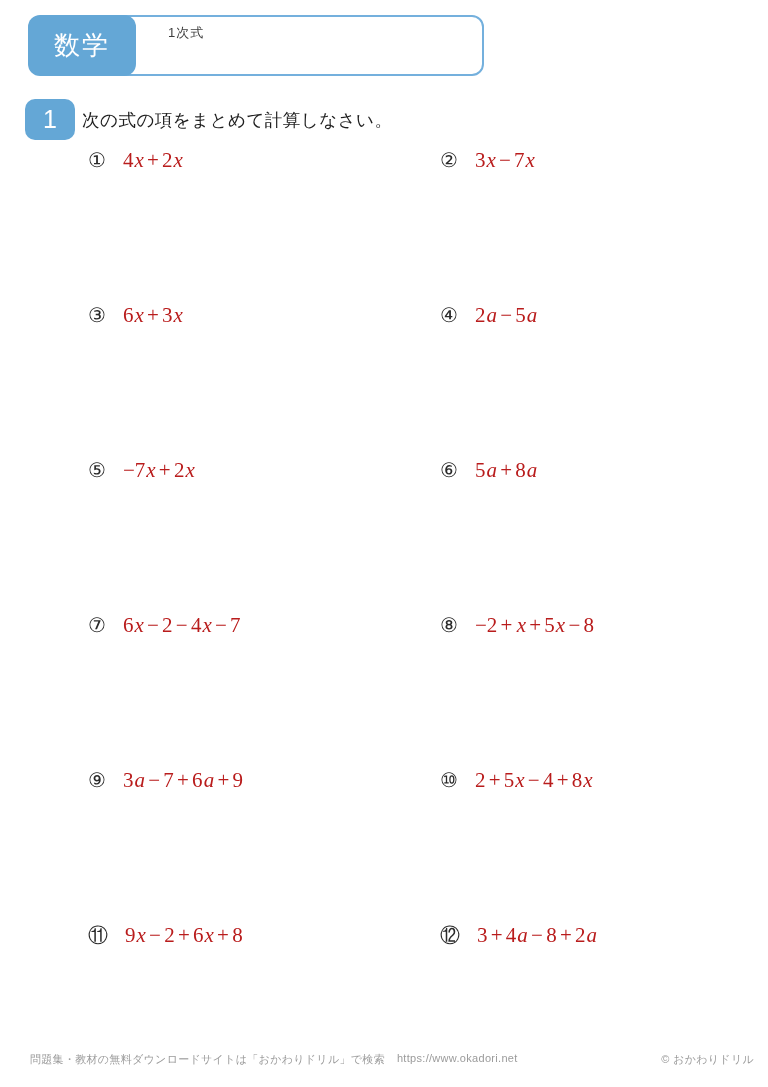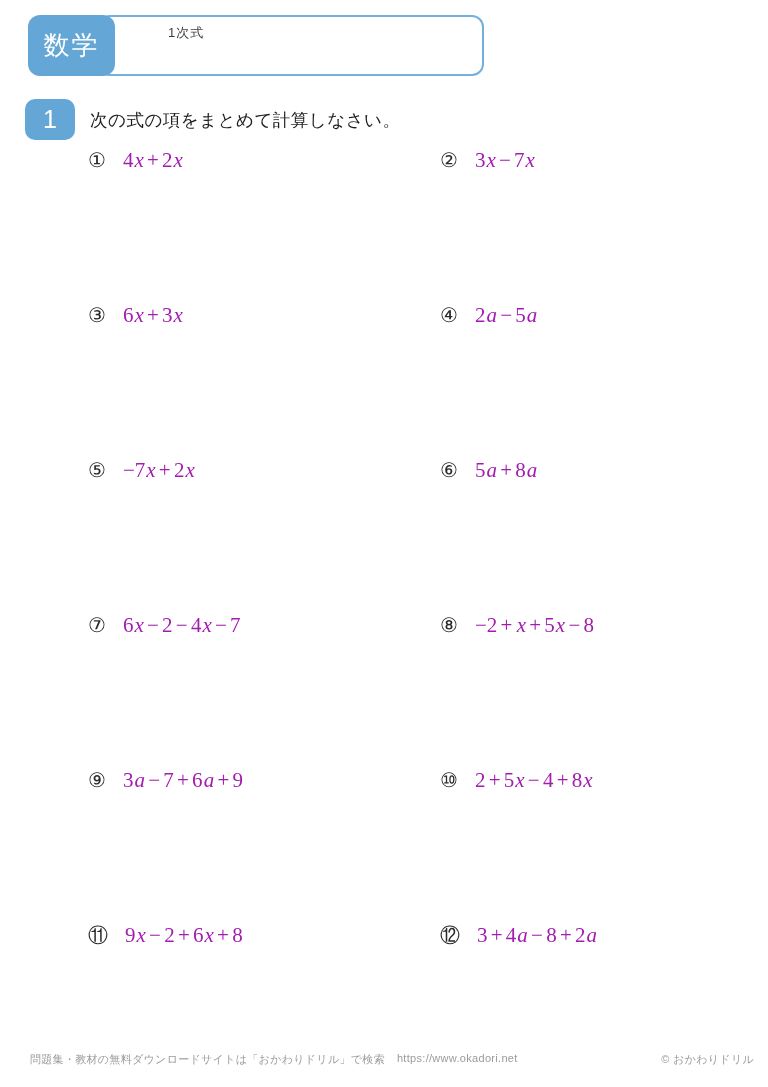--- a/index.html
+++ b/index.html
@@ -27,39 +27,39 @@
   .title-sub{
     position:absolute;top:7px;left:68px;
     font-size:13px;color:#3d3d3d;letter-spacing:1px;
   }
   .title-main{
     position:absolute;top:25px;left:67px;
     font-size:21px;color:#3d3d3d;letter-spacing:1px;
   }
   .subject-badge{
     position:absolute;left:0;top:0;
-    width:87px;height:61px;
+    width:108px;height:61px;
     background:#64a7d6;
     border-radius:12px;
     color:#fff;font-size:26px;letter-spacing:2px;
     display:flex;align-items:center;justify-content:center;
     z-index:2;
   }
 
   
   .section{position:absolute;top:99px;left:25px;height:41px;display:flex;align-items:center;}
   .q-number{
     width:50px;height:41px;
     background:#64a7d6;border-radius:10px;
     color:#fff;font-size:25px;
     display:flex;align-items:center;justify-content:center;
     flex:0 0 auto;
   }
   .instruction{
-    margin-left:15px;
+    margin-left:7px;
     font-family:"Liberation Serif","DejaVu Serif",serif;
     font-size:17.5px;color:#1e1e1e;
     letter-spacing:0.5px;
   }
 
   
   .problems{
     position:absolute;top:147px;left:88px;right:0;
     display:grid;
     grid-template-columns:352px auto;
@@ -68,21 +68,21 @@
   }
   .problem{display:flex;align-items:flex-start;line-height:26px;}
   .p-num{
     font-family:"Liberation Serif","DejaVu Serif",serif;
     font-size:20px;color:#2a2a2a;
     flex:0 0 auto;
     margin-right:17px;
   }
   .math{
     font-family:"Liberation Serif","DejaVu Serif",serif;
-    font-size:21px;color:#a21caf;
+    font-size:21px;color:#b91c1c;
     word-spacing:-2px;
     white-space:nowrap;
   }
   .math i{font-style:italic;margin-left:1px;}
 
   
   .footer{
     position:absolute;left:30px;right:14px;top:1052px;
     display:flex;justify-content:space-between;align-items:center;
     font-size:11px;color:#9b9b9b;letter-spacing:0.3px;

